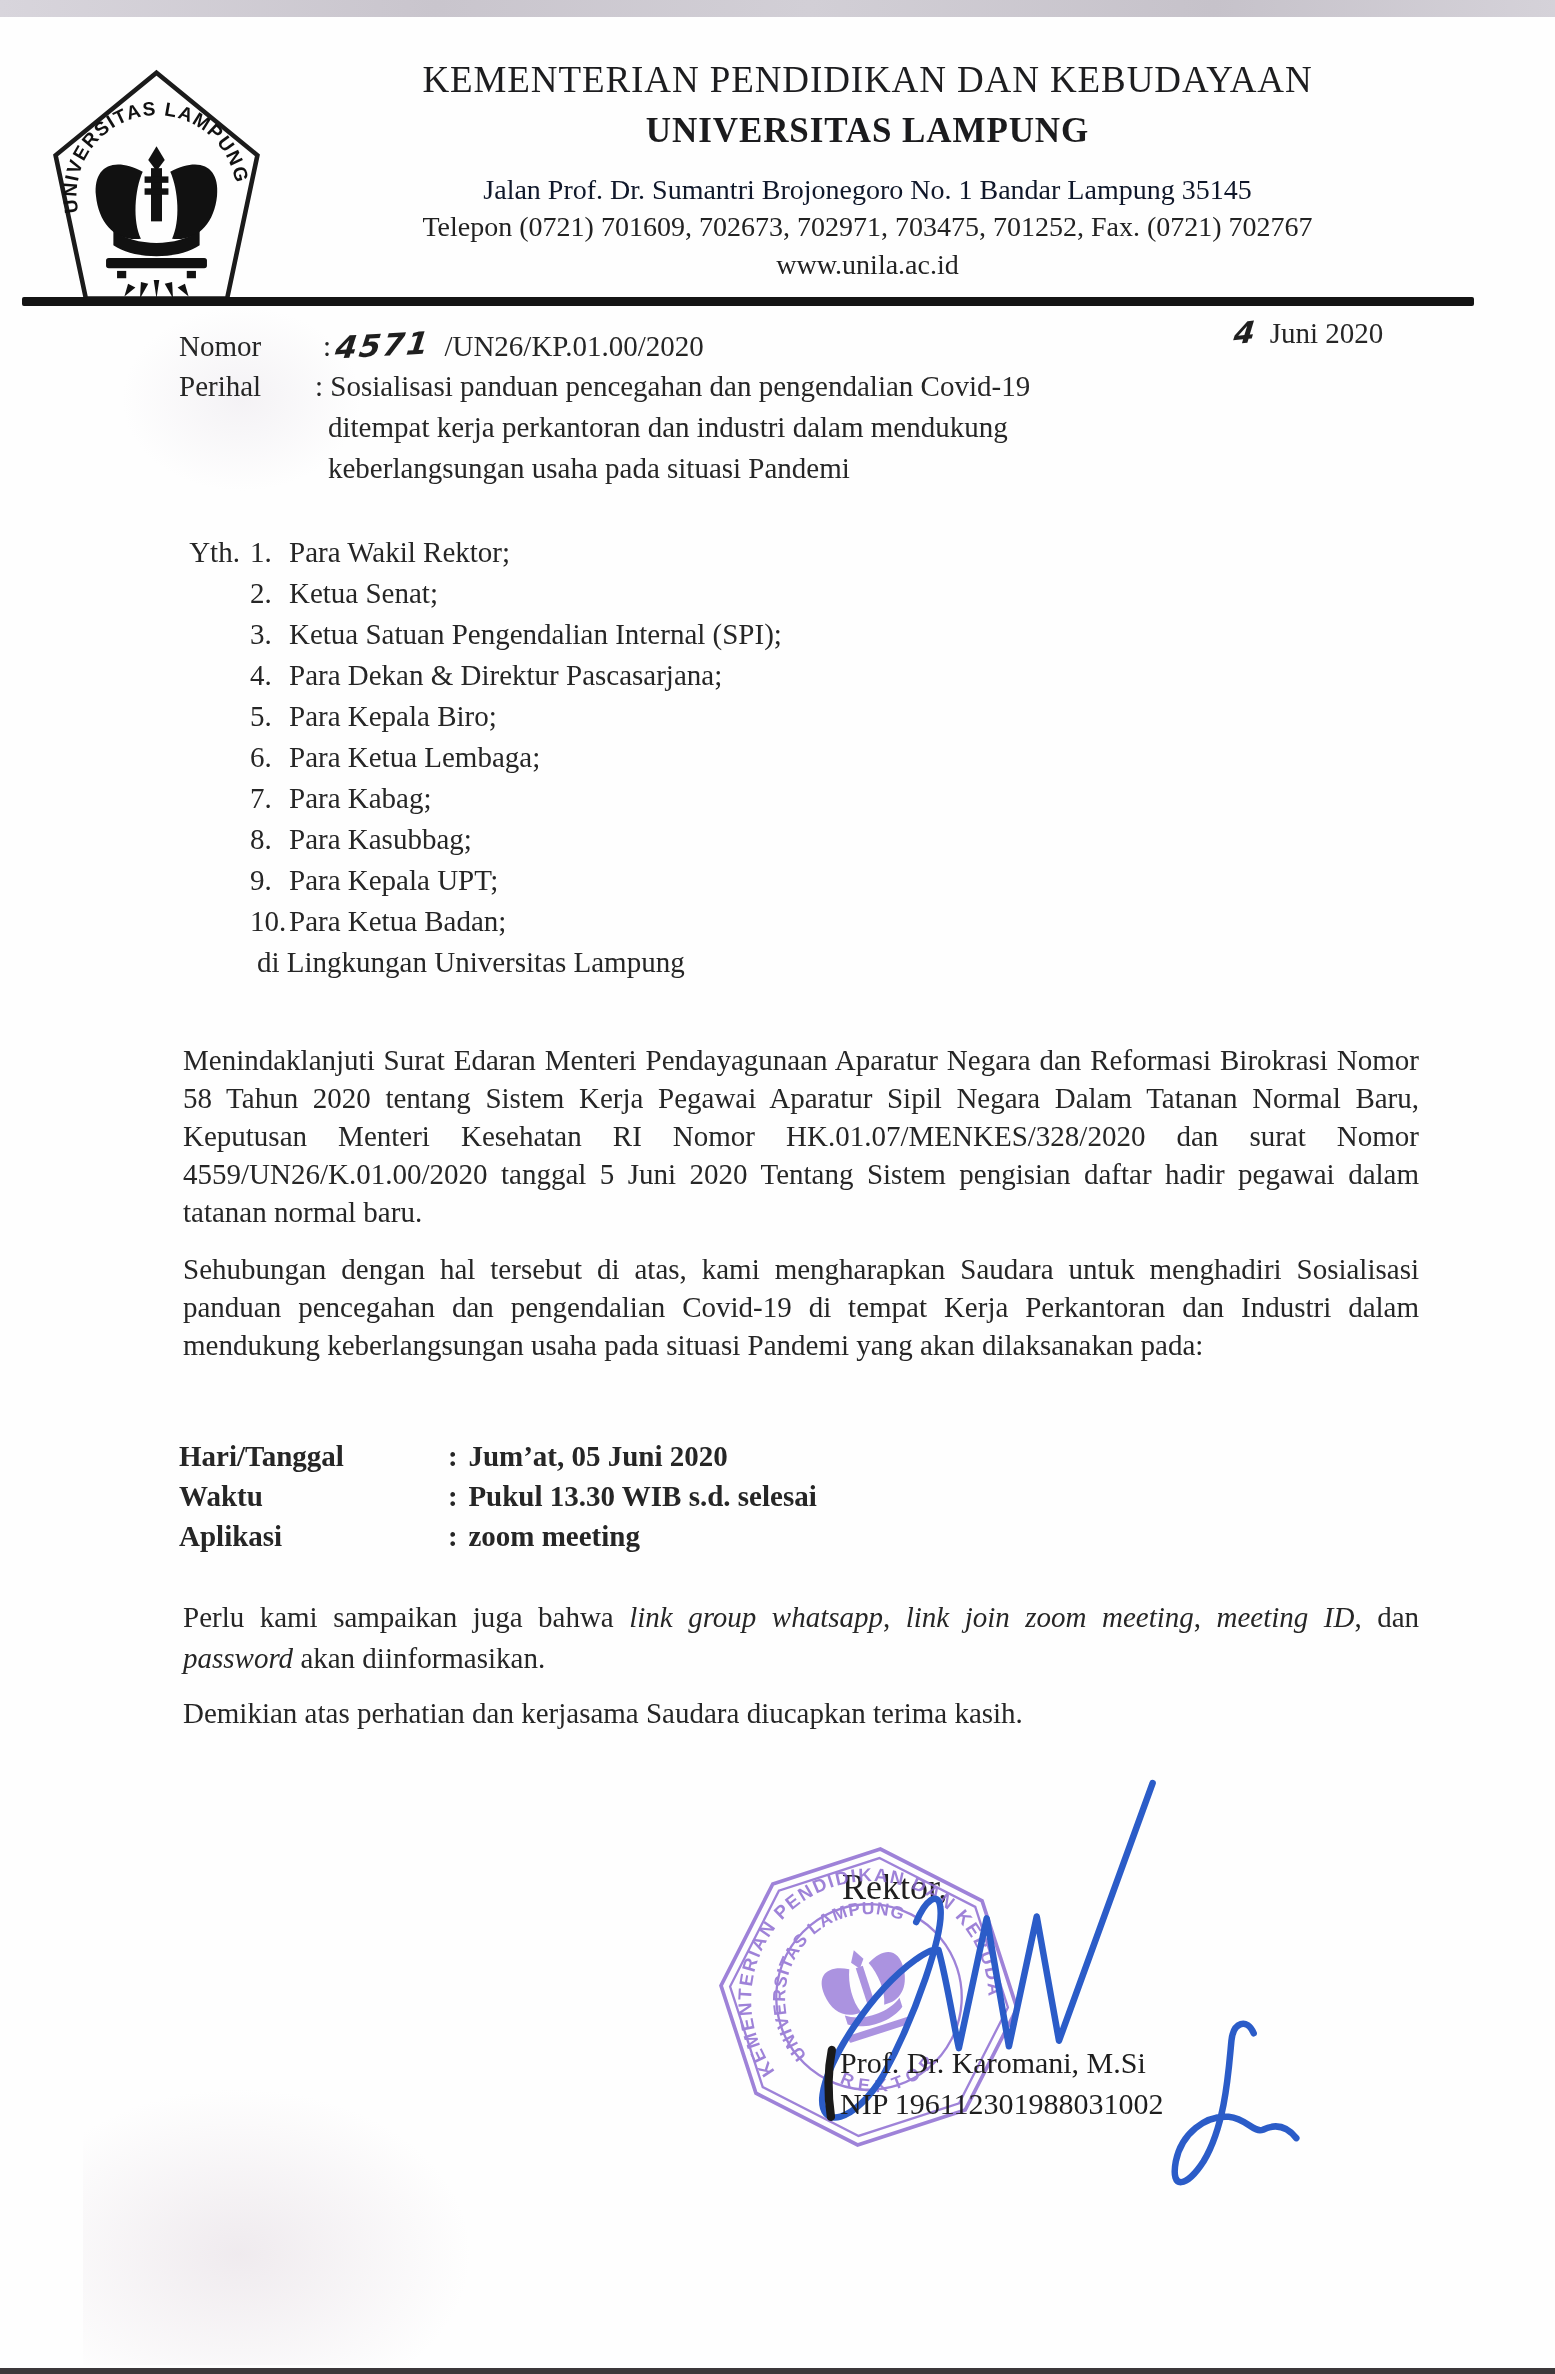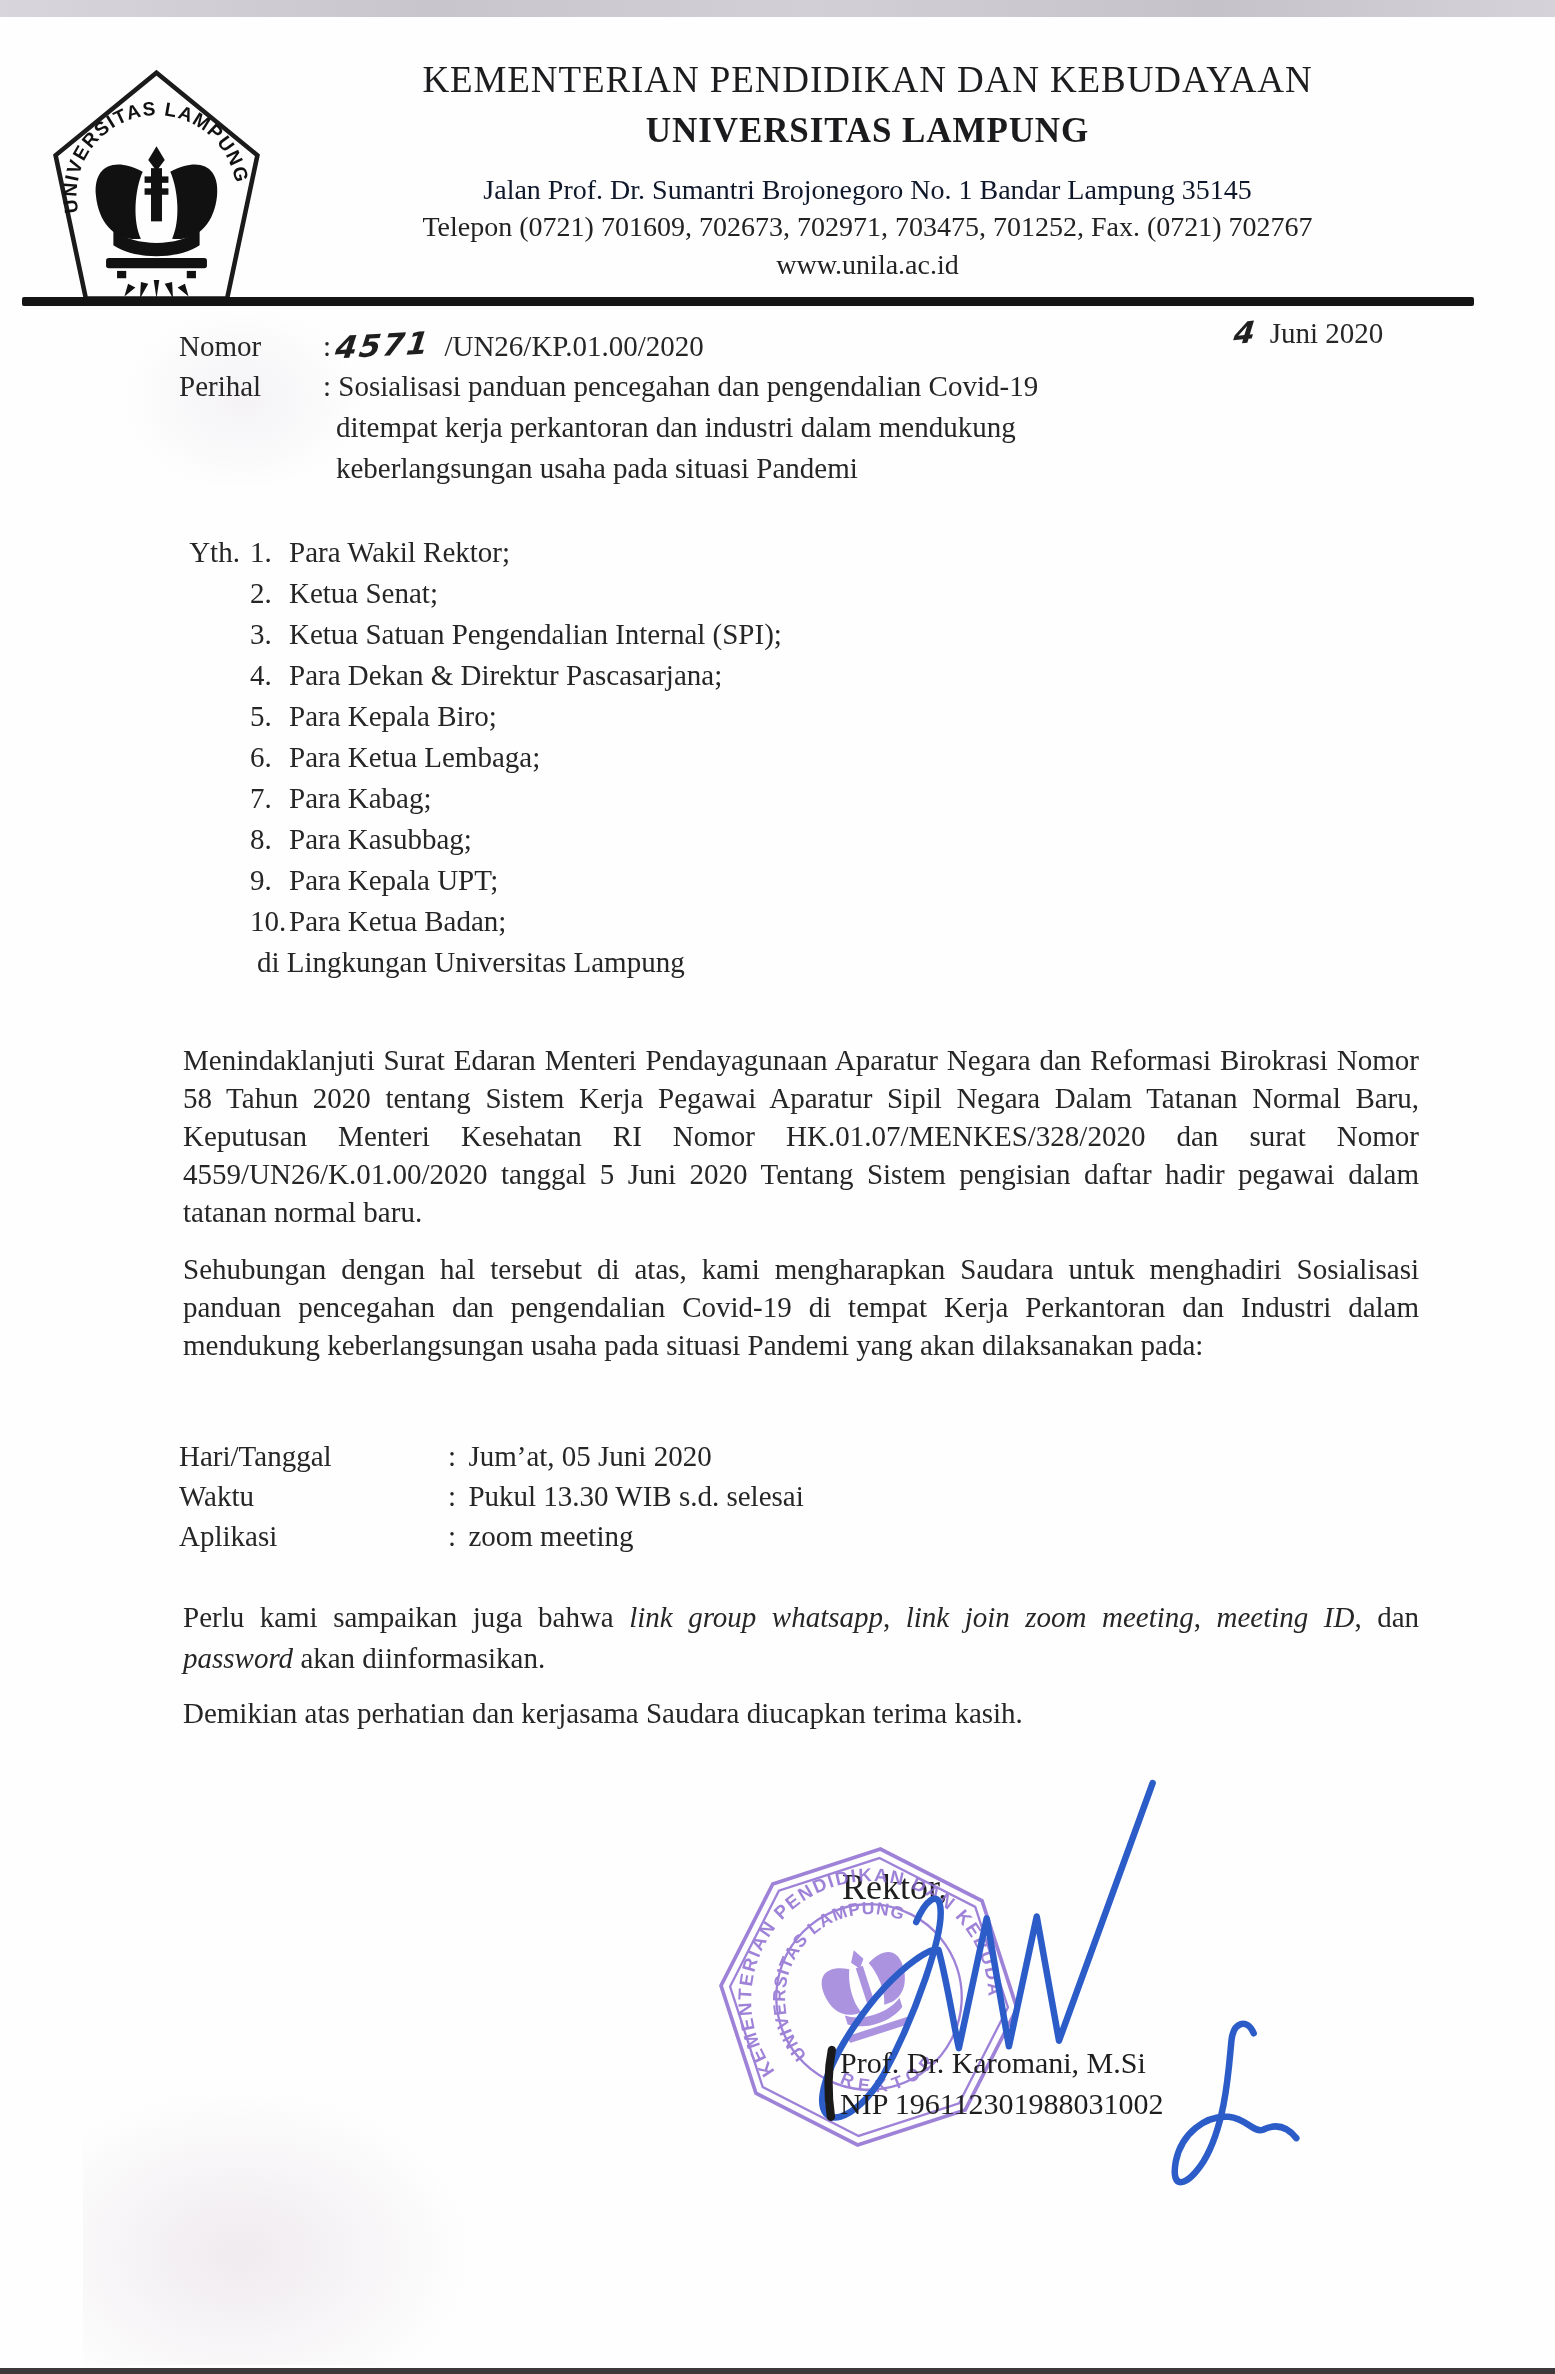--- a/index.html
+++ b/index.html
@@ -29,21 +29,21 @@
 
   
   .ref{position:absolute;left:179px;top:327px;width:1020px;font-size:29px;}
   .ref-row{position:relative;height:43px;}
   .ref-label{display:inline-block;width:144px;}
   .ref-colon{display:inline-block;width:13px;}
   .hand{font-family:"DejaVu Sans",sans-serif;font-style:italic;font-weight:bold;
     display:inline-block;transform:skewX(-10deg) rotate(-3deg);font-size:31px;letter-spacing:1.9px;color:#1f1f1f;}
   .perihal-wrap{position:relative;}
   .perihal-label{position:absolute;left:0;top:0;text-align:right;}
-  .perihal-lines{position:absolute;left:144px;top:0;}
+  .perihal-lines{position:absolute;left:136px;top:0;}
   .perihal-line{height:41px;white-space:nowrap;}
   .date{position:absolute;left:1234px;top:315px;font-size:29px;white-space:nowrap;}
   .date .hand{font-size:30px;transform:skewX(-12deg) rotate(-6deg);margin-right:13px;}
 
   
   .yth{position:absolute;left:179px;top:536px;font-size:29px;}
   .yth-row{height:41px;white-space:nowrap;}
   .yth-sal{display:inline-block;width:71px;text-align:center;}
   .yth-ind{display:inline-block;width:71px;}
   .yth-num{display:inline-block;width:39px;}
@@ -53,21 +53,21 @@
   .para{position:absolute;left:183px;width:1236px;font-size:29px;line-height:38px;
     text-align:justify;text-justify:inter-word;}
   .p1{top:1041px;}
   .p2{top:1250px;line-height:38px;}
   .p3{top:1597px;line-height:41px;}
   .p4{top:1694px;text-align:left;}
   .it{font-style:italic;}
 
   
   .details{position:absolute;left:179px;top:1440px;font-size:29px;}
-  .det-row{height:40px;white-space:nowrap;}
+  .det-row{height:40px;white-space:nowrap;font-weight:bold;}
   .det-label{display:inline-block;width:269px;}
   .det-colon{display:inline-block;width:20.4px;}
 
   
   .sig-title{position:absolute;left:842px;top:1866px;font-size:36px;color:#1e1e1e;text-align:right;}
   .sig-name{position:absolute;left:840px;top:2046px;font-size:30px;color:#1e1e1e;white-space:nowrap;}
   .sig-nip{position:absolute;left:840px;top:2087px;font-size:30px;color:#1e1e1e;white-space:nowrap;}
   .stamp{position:absolute;left:716px;top:1844px;width:306px;height:306px;opacity:.82;}
   .ink{position:absolute;left:788px;top:1758px;width:529px;height:445px;}
 </style>

